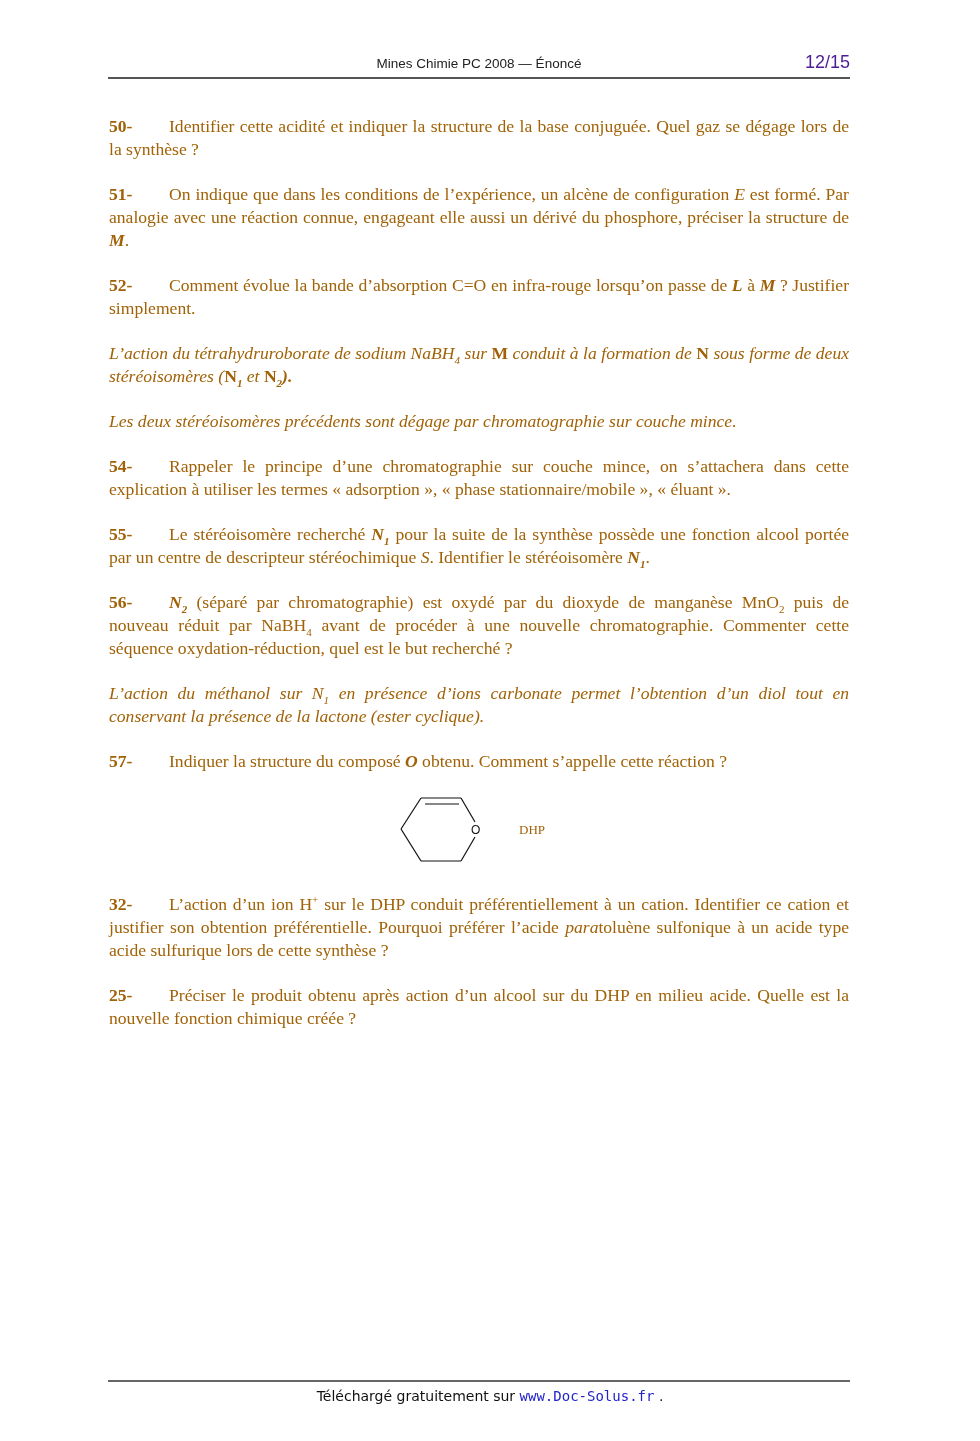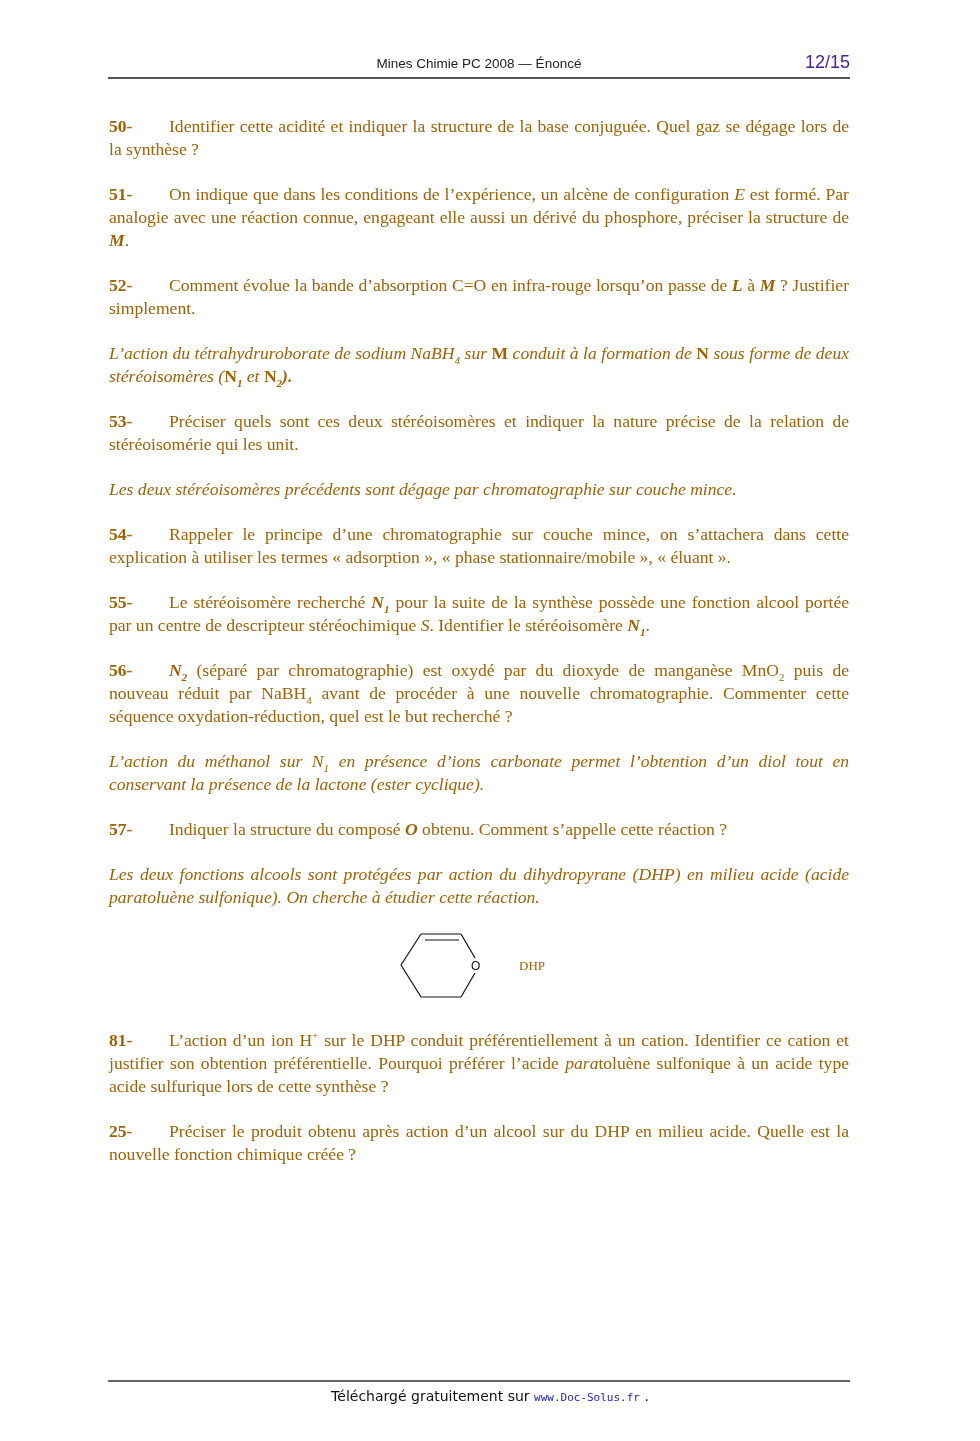--- a/index.html
+++ b/index.html
@@ -14,21 +14,21 @@
     .q-num { font-weight: bold; display: inline-block; width: 60px; }
     .it { font-style: italic; }
     .b { font-weight: bold; }
     .bi { font-weight: bold; font-style: italic; }
     sub, sup { font-size: 11px; line-height: 0; }
     .figure { position: relative; height: 76px; margin: 2px 0 22px 0; }
     .figure svg { position: absolute; left: 290px; top: 0; }
     .dhp-label { position: absolute; left: 410px; top: 23px; font-family: Liberation Serif, serif; font-size: 13px; }
     .footer-rule { position: absolute; left: 108px; top: 1380px; width: 742px; height: 1.5px; background: #666; }
     .footer { position: absolute; left: 0; width: 980px; top: 1388px; text-align: center; font-family: "DejaVu Sans", sans-serif; font-size: 14px; color: #111; }
-    .footer a { font-family: "DejaVu Sans Mono", monospace; color: #2222cc; text-decoration: none; font-size: 11px; }
+    .footer a { font-family: "DejaVu Sans Mono", monospace; color: #2222cc; text-decoration: none; font-size: 14px; }
   </style>
 </head>
 <body>
 
 <div class="page">
 
   <div class="header">
     <div class="header-title">Mines Chimie PC 2008 — Énoncé</div>
     <div class="header-page">12/15</div>
   </div>
@@ -45,23 +45,20 @@
     </p>
 
     <p>
       <span class="q-num">52-</span><span>Comment évolue la bande d’absorption C=O en infra-rouge lorsqu’on passe de </span><span class="bi">L</span><span> à </span><span class="bi">M</span><span> ? Justifier simplement.</span>
     </p>
 
     <p class="it">
       <span>L’action du tétrahydruroborate de sodium NaBH</span><sub>4</sub><span> sur </span><span class="b" style="font-style:normal">M</span><span> conduit à la formation de </span><span class="b" style="font-style:normal">N</span><span> sous forme de deux stéréoisomères (</span><span class="b" style="font-style:normal">N</span><sub class="b">1</sub><span> et </span><span class="b" style="font-style:normal">N</span><sub class="b">2</sub><span class="b">).</span>
     </p>
 
-    <p>
-      <span class="q-num">53-</span><span>Préciser quels sont ces deux stéréoisomères et indiquer la nature précise de la relation de stéréoisomérie qui les unit.</span>
-    </p>
 
     <p class="it">Les deux stéréoisomères précédents sont dégage par chromatographie sur couche mince.</p>
 
     <p>
       <span class="q-num">54-</span><span>Rappeler le principe d’une chromatographie sur couche mince, on s’attachera dans cette explication à utiliser les termes « adsorption », « phase stationnaire/mobile », « éluant ».</span>
     </p>
 
     <p>
       <span class="q-num">55-</span><span>Le stéréoisomère recherché </span><span class="bi">N</span><sub class="bi">1</sub><span> pour la suite de la synthèse possède une fonction alcool portée par un centre de descripteur stéréochimique </span><span class="it">S</span><span>. Identifier le stéréoisomère </span><span class="bi">N</span><sub class="bi">1</sub><span>.</span>
     </p>
@@ -71,40 +68,39 @@
     </p>
 
     <p class="it">
       <span>L’action du méthanol sur N</span><sub>1</sub><span> en présence d’ions carbonate permet l’obtention d’un diol tout en conservant la présence de la lactone (ester cyclique).</span>
     </p>
 
     <p>
       <span class="q-num">57-</span><span>Indiquer la structure du composé </span><span class="bi">O</span><span> obtenu. Comment s’appelle cette réaction ?</span>
     </p>
 
-    <p class="it">Les deux fonctions alcools sont protégées par action du dihydropyrane (DHP) en milieu acide (acide paratoluène sulfonique). On cherche à étudier cette réaction.</p>
 
     <div class="figure">
       <svg width="110" height="72" viewBox="0 0 110 72">
         <g stroke="#111" stroke-width="1.2" fill="none">
           <line x1="22" y1="3" x2="62" y2="3"></line>
           <line x1="26" y1="9" x2="60" y2="9"></line>
           <line x1="62" y1="3" x2="76" y2="27"></line>
           <line x1="76" y1="42" x2="62" y2="66"></line>
           <line x1="62" y1="66" x2="22" y2="66"></line>
           <line x1="22" y1="66" x2="2" y2="34"></line>
           <line x1="2" y1="34" x2="22" y2="3"></line>
         </g>
         <text x="72" y="39" font-family="Liberation Sans, sans-serif" font-size="12" fill="#111">O</text>
       </svg>
       <span class="dhp-label">DHP</span>
     </div>
 
     <p>
-      <span class="q-num">81-</span><span>L’action d’un ion H</span><sup>+</sup><span> sur le DHP conduit préférentiellement à un cation. Identifier ce cation et justifier son obtention préférentielle. Pourquoi préférer l’acide </span><span class="it">para</span><span>toluène sulfonique à un acide type acide sulfurique lors de cette synthèse ?</span>
+      <span class="q-num">32-</span><span>L’action d’un ion H</span><sup>+</sup><span> sur le DHP conduit préférentiellement à un cation. Identifier ce cation et justifier son obtention préférentielle. Pourquoi préférer l’acide </span><span class="it">para</span><span>toluène sulfonique à un acide type acide sulfurique lors de cette synthèse ?</span>
     </p>
 
     <p>
       <span class="q-num">25-</span><span>Préciser le produit obtenu après action d’un alcool sur du DHP en milieu acide. Quelle est la nouvelle fonction chimique créée ?</span>
     </p>
 
   </div>
 
   <div class="footer-rule"></div>
   <div class="footer">

